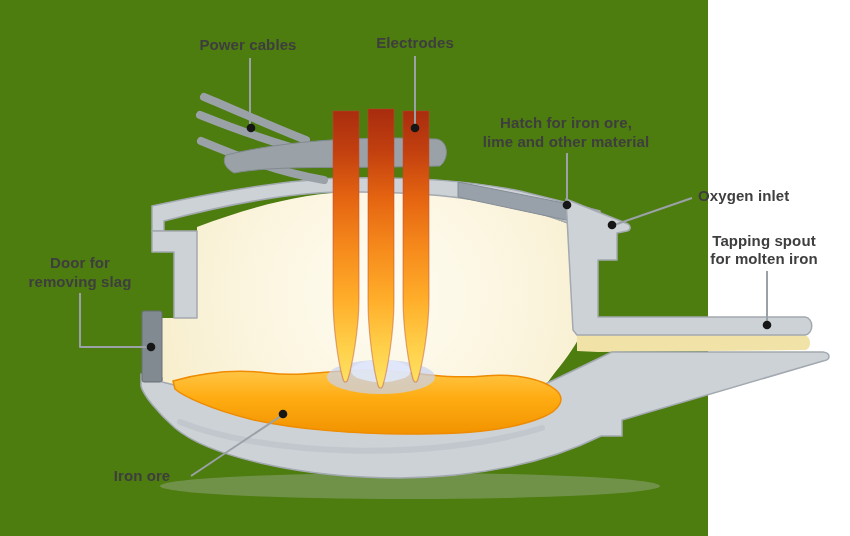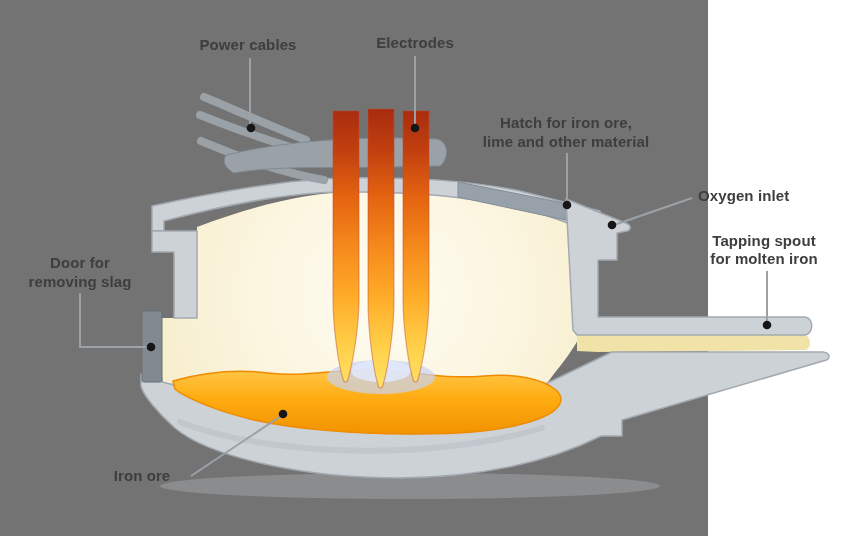--- a/index.html
+++ b/index.html
@@ -8,21 +8,21 @@
     background: #ffffff;
     width: 850px;
     height: 536px;
     overflow: hidden;
     font-family: "Liberation Sans", sans-serif;
   }
   .stage {
     position: relative;
     width: 708px;
     height: 536px;
-    background: #737373;
+    background: #4d7c0f;
   }
   svg { display: block; }
 
   .shell {
     fill: var(--shell-gray, #cdd2d7);
     stroke: var(--shell-stroke, #a3a9b0);
     stroke-width: 1.5;
     stroke-linejoin: round;
   }
   .hatch {

